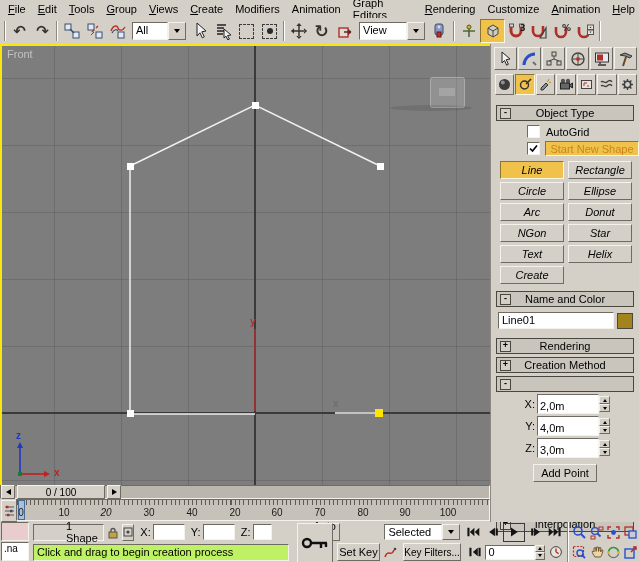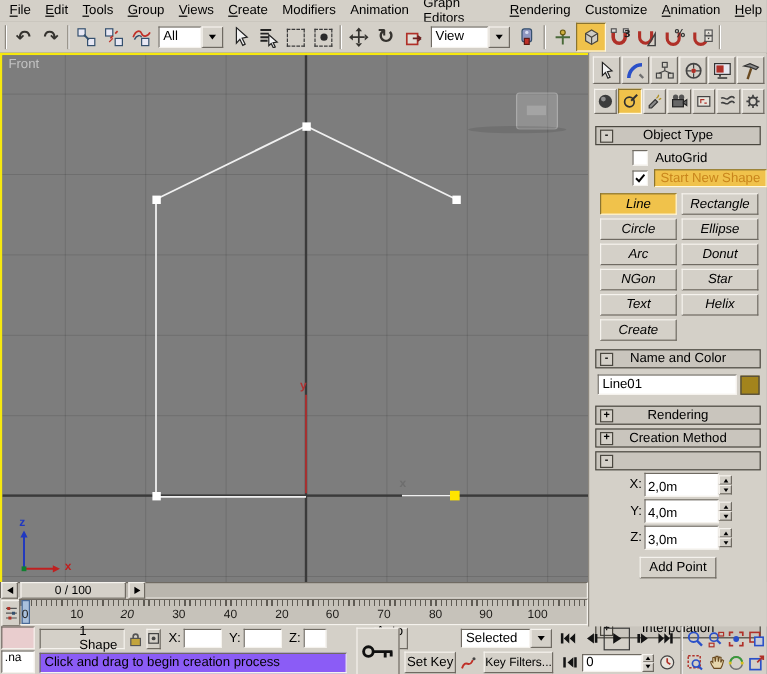--- a/index.html
+++ b/index.html
@@ -594,21 +594,21 @@
 
   <div id="keybtn" class="raised">
     <svg width="28" height="18" viewBox="0 0 28 18">
         <circle cx="6" cy="9" r="4" fill="none" stroke="#101010" stroke-width="2.4"></circle>
         <path d="M10 9h16M20 9v5M25 9v4" stroke="#101010" stroke-width="2.4"></path>
       </svg>
   </div>
 
   <div id="status2">
     <div style="width:33px;flex:0 0 auto;"></div>
-    <div class="sunken" style="width:256px;height:15px;display:flex;align-items:center;padding-left:3px;background:#8b5cf6;">Click and drag to begin creation process</div>
+    <div class="sunken" style="width:256px;height:15px;display:flex;align-items:center;padding-left:3px;background:#bef264;">Click and drag to begin creation process</div>
     <div style="width:48px;flex:0 0 auto;"></div>
     <div class="raised sbtn" style="width:42px;height:16px;">Set Key</div>
     <div class="sbtn" style="width:18px;height:17px;margin-left:2px;">
       <svg width="14" height="13" viewBox="0 0 14 13">
           <path d="M1 11C4 2 7 12 10 4" fill="none" stroke="#c03028" stroke-width="1.6"></path>
           <circle cx="11" cy="3" r="1.3" fill="#444"></circle>
         </svg>
     </div>
     <div class="raised sbtn" style="width:58px;height:16px;margin-left:3px;font-size:10px;">Key Filters...</div>
     <div class="pbtn" style="margin-left:4px;">

